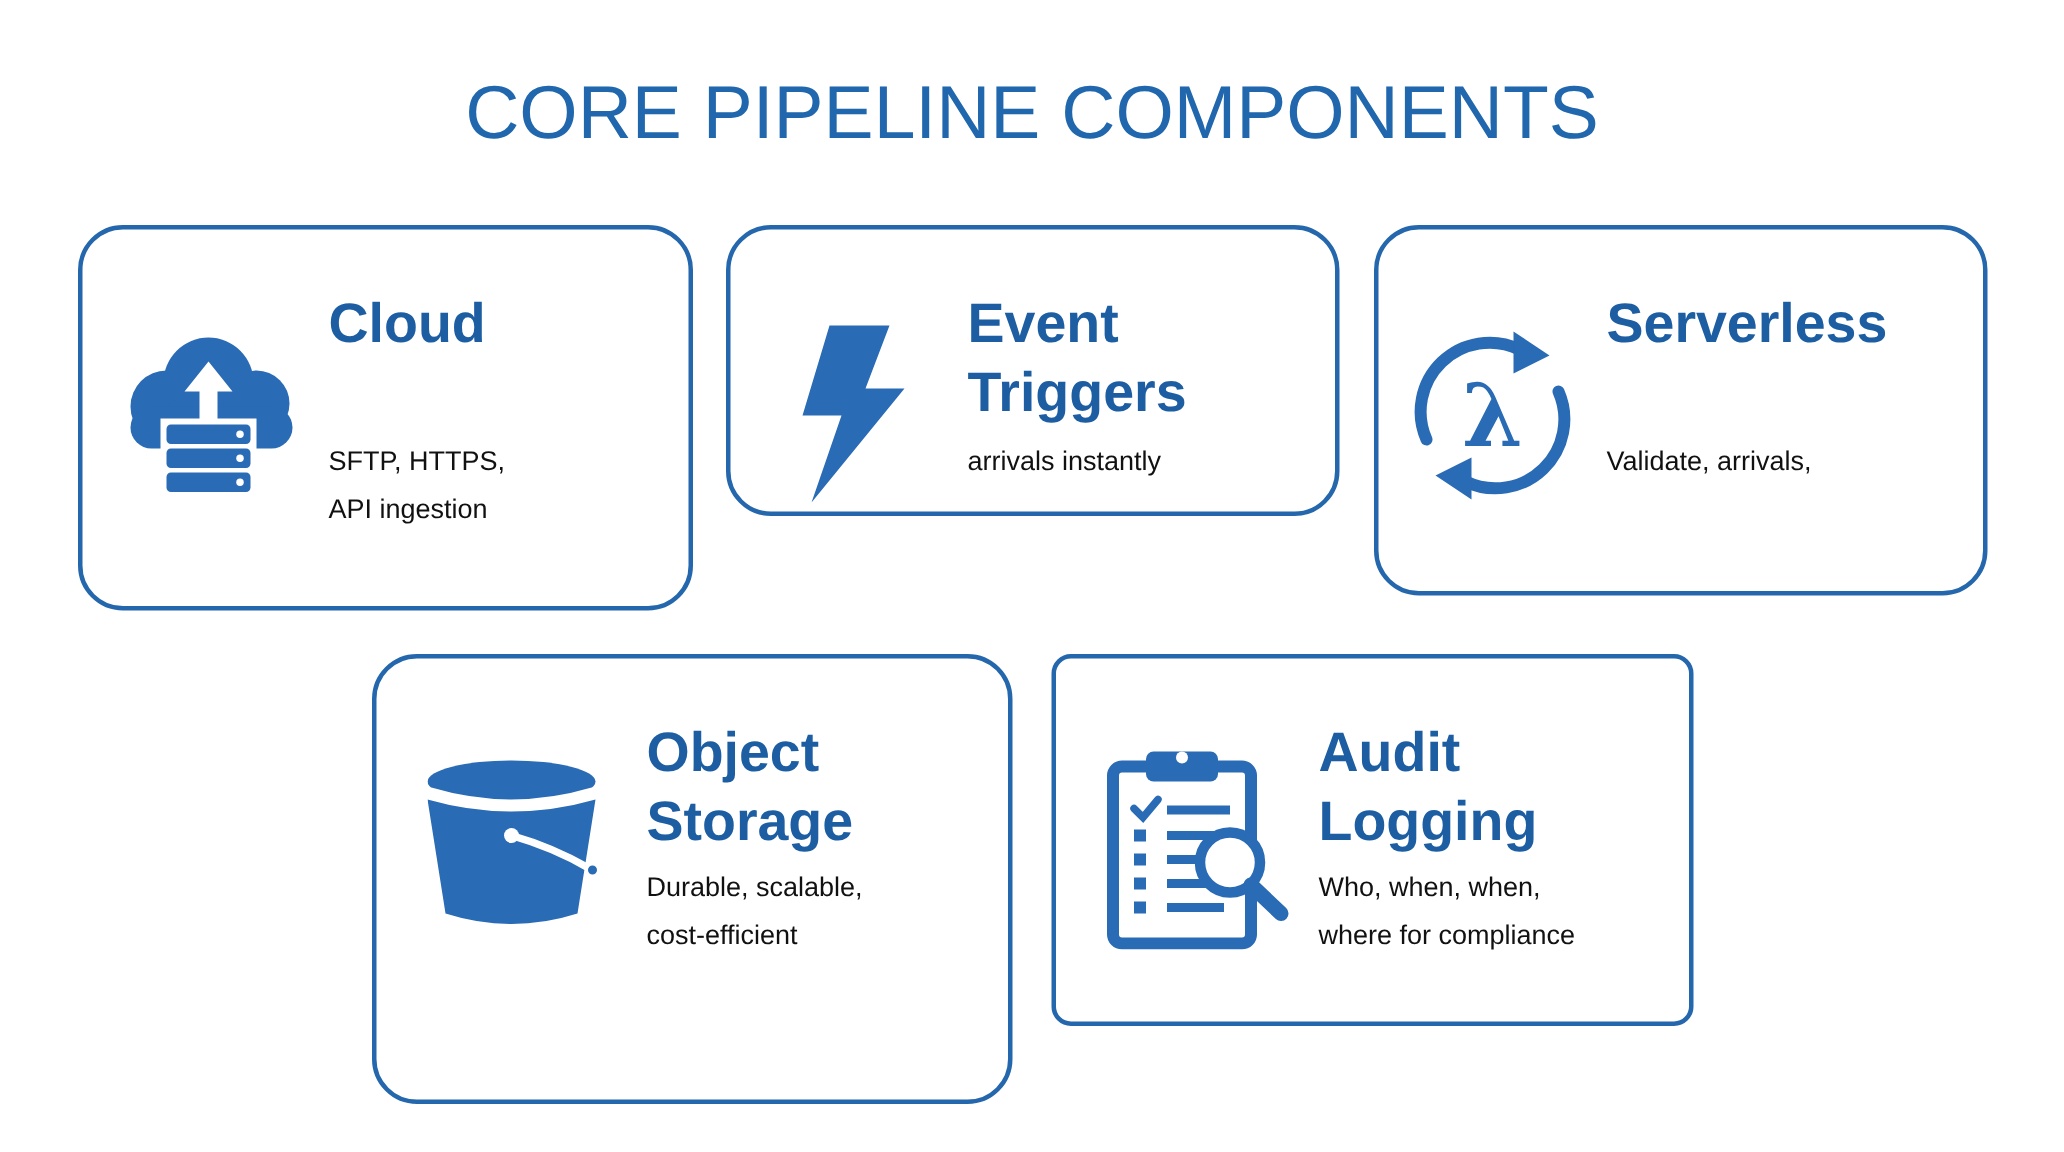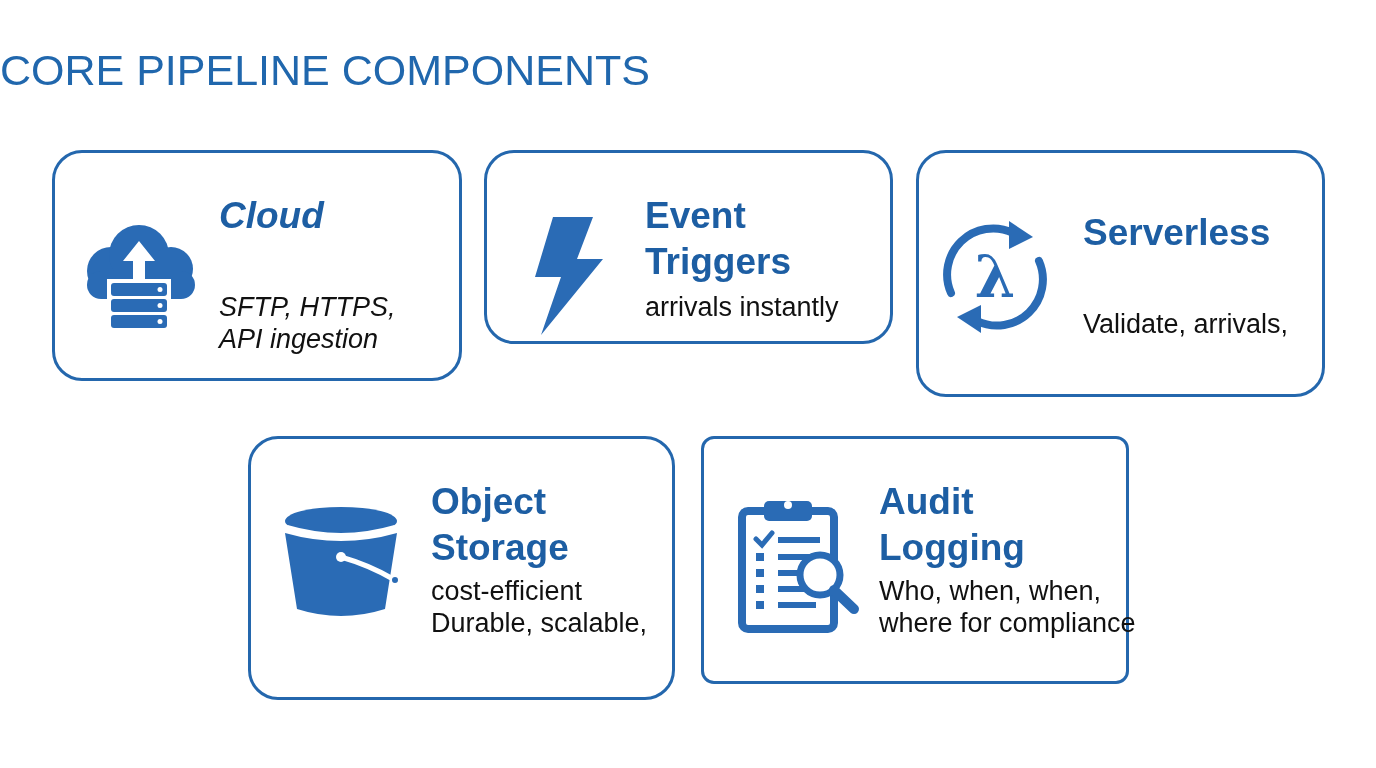--- a/index.html
+++ b/index.html
@@ -1,45 +1,45 @@
 <!DOCTYPE html>
 <html><head>
 <meta charset="utf-8">
 <style>
   html, body { margin:0; padding:0; }
   body {
     width:1376px; height:768px; background:#ffffff; position:relative; overflow:hidden;
     font-family:"Liberation Sans", sans-serif;
   }
   .title {
-    position:absolute; left:0; width:1376px; top:46px; 
-    font-family:"Liberation Sans", sans-serif; font-size:43px; color:#2067ad;
+    position:absolute; left:0; width:1376px; top:46px; text-align:center;
+    font-family:"Liberation Sans", sans-serif; font-size:50px; color:#2067ad;
     letter-spacing:0px; font-weight:normal;
   }
   .card {
     position:absolute; box-sizing:border-box; border:3.5px solid #2467ad; border-radius:30px;
     background:#ffffff;
   }
   .card .icon { position:absolute; }
   .card .heading {
     position:absolute; font-weight:bold; color:#1d5ea3; font-size:37px; line-height:46px;
     font-family:"Liberation Sans", sans-serif; white-space:nowrap;
   }
   .card .desc {
-    position:absolute; color:#111; font-size:27px; line-height:32px;
+    position:absolute; color:#111; font-size:18px; line-height:32px;
     font-family:"Liberation Sans", sans-serif; white-space:nowrap;
   }
-  #c1 { left:52px; top:150px; width:410px; height:231px;font-style:italic; }
+  #c1 { left:52px; top:150px; width:410px; height:257px; }
   #c2 { left:484px; top:150px; width:409px; height:194px; }
   #c3 { left:916px; top:150px; width:409px; height:247px; }
-  #c4 { left:248px; top:436px; width:427px; height:264px; }
+  #c4 { left:248px; top:436px; width:427px; height:300px; }
   #c5 { left:701px; top:436px; width:428px; height:248px;border-radius:13px; }
   #c1 .heading, #c1 .desc { left:164px; }
   #c2 .heading, #c2 .desc { left:158px; }
-  #c3 .heading, #c3 .desc { left:164px;margin-top:17px; }
+  #c3 .heading, #c3 .desc { left:152px; }
   #c4 .heading, #c4 .desc { left:180px; }
   #c5 .heading, #c5 .desc { left:175px; }
   .heading { top:40px; }
   .desc { top:138px; }
   #c4 .heading, #c5 .heading { top:40px; }
   #c4 .desc, #c5 .desc { top:136px; }
 </style>
 </head>
 <body>
 
@@ -115,22 +115,22 @@
     <path d="M 2 22 Q 56 38 110 22" stroke="#fff" stroke-width="4" fill="none"></path>
     <path d="M 56 52 Q 84 60 108 74" stroke="#fff" stroke-width="5" fill="none" stroke-linecap="round"></path>
     <circle cx="56" cy="52" r="5" fill="#fff"></circle>
     <circle cx="110" cy="75" r="4" fill="#2a6bb5" stroke="#fff" stroke-width="2"></circle>
   </svg>
   <div class="heading">
     <div>Object</div>
     <div>Storage</div>
   </div>
   <div class="desc">
+    <div>Durable, scalable,</div>
     <div>cost-efficient</div>
-    <div>Durable, scalable,</div>
   </div>
 </div>
 
 <div class="card" id="c5">
   <svg class="icon" style="left:34px;top:56px" width="124" height="138" viewBox="0 0 124 138">
     <rect x="4" y="16" width="92" height="118" rx="6" fill="none" stroke="#2a6bb5" stroke-width="8"></rect>
     <rect x="26" y="6" width="48" height="20" rx="5" fill="#2a6bb5"></rect>
     <circle cx="50" cy="10" r="4" fill="#fff"></circle>
     <polyline points="18,44 24,50 34,38" fill="none" stroke="#2a6bb5" stroke-width="5" stroke-linecap="round"></polyline>
     <g fill="#2a6bb5">

